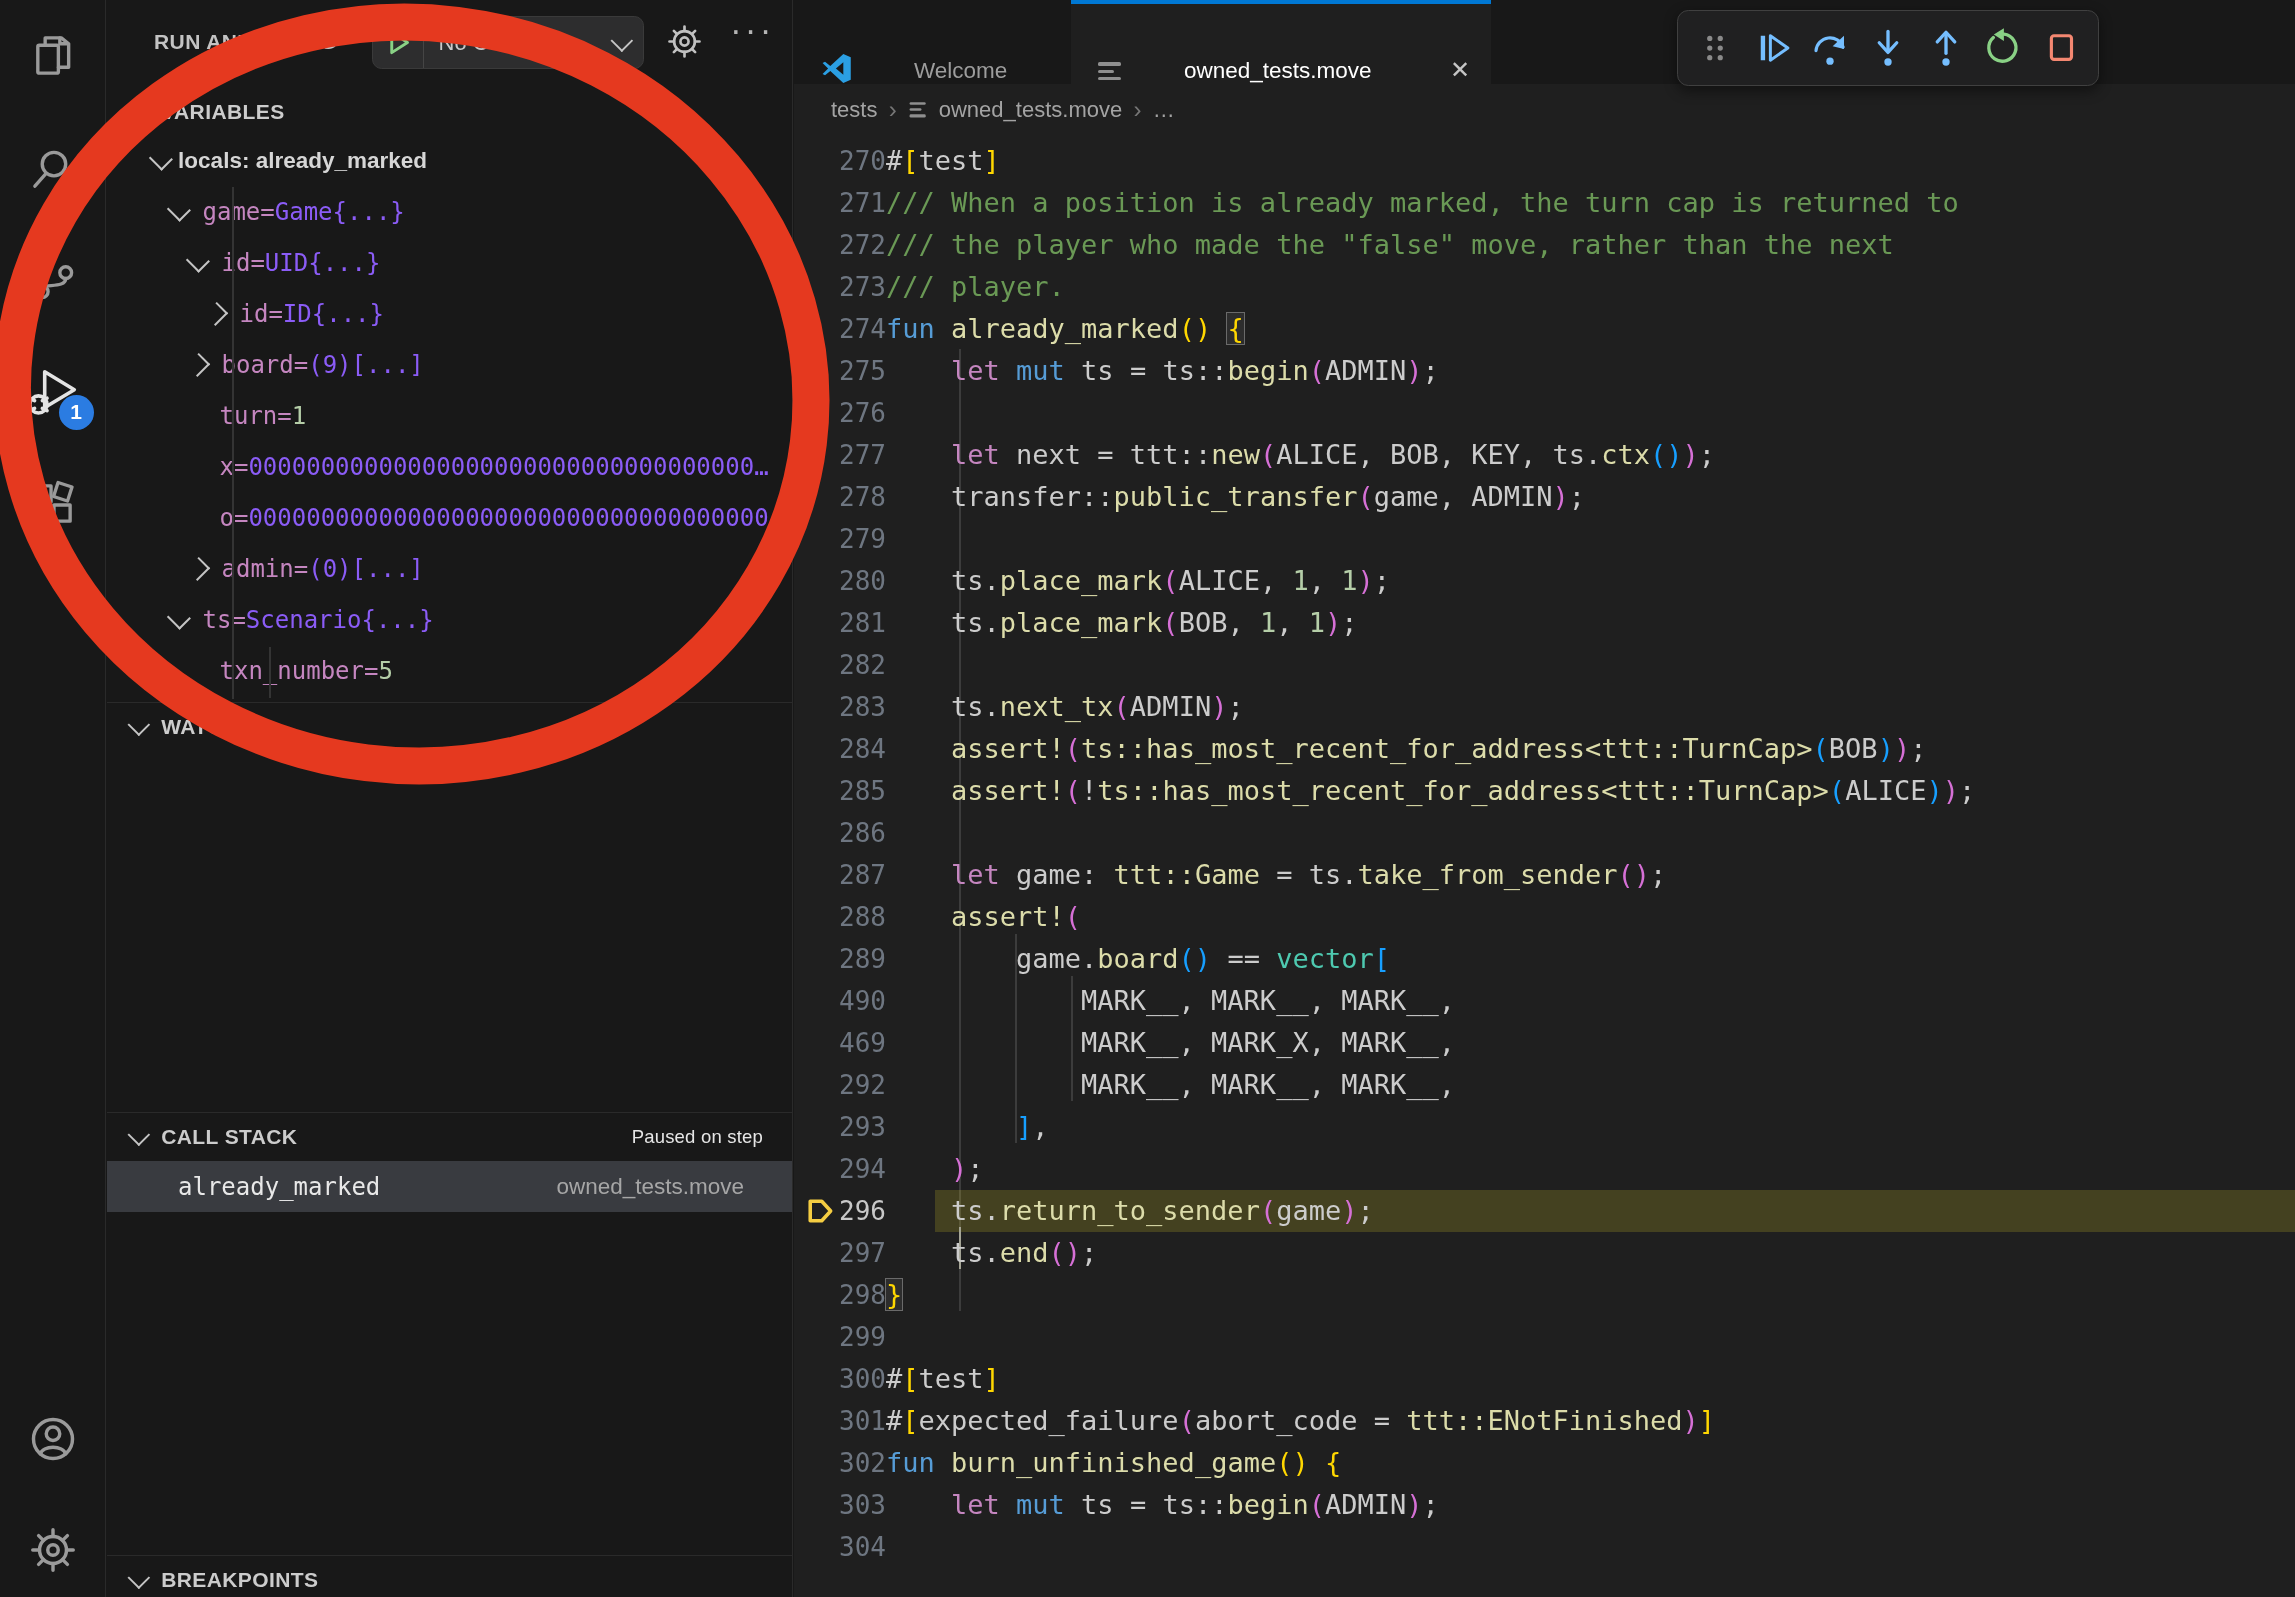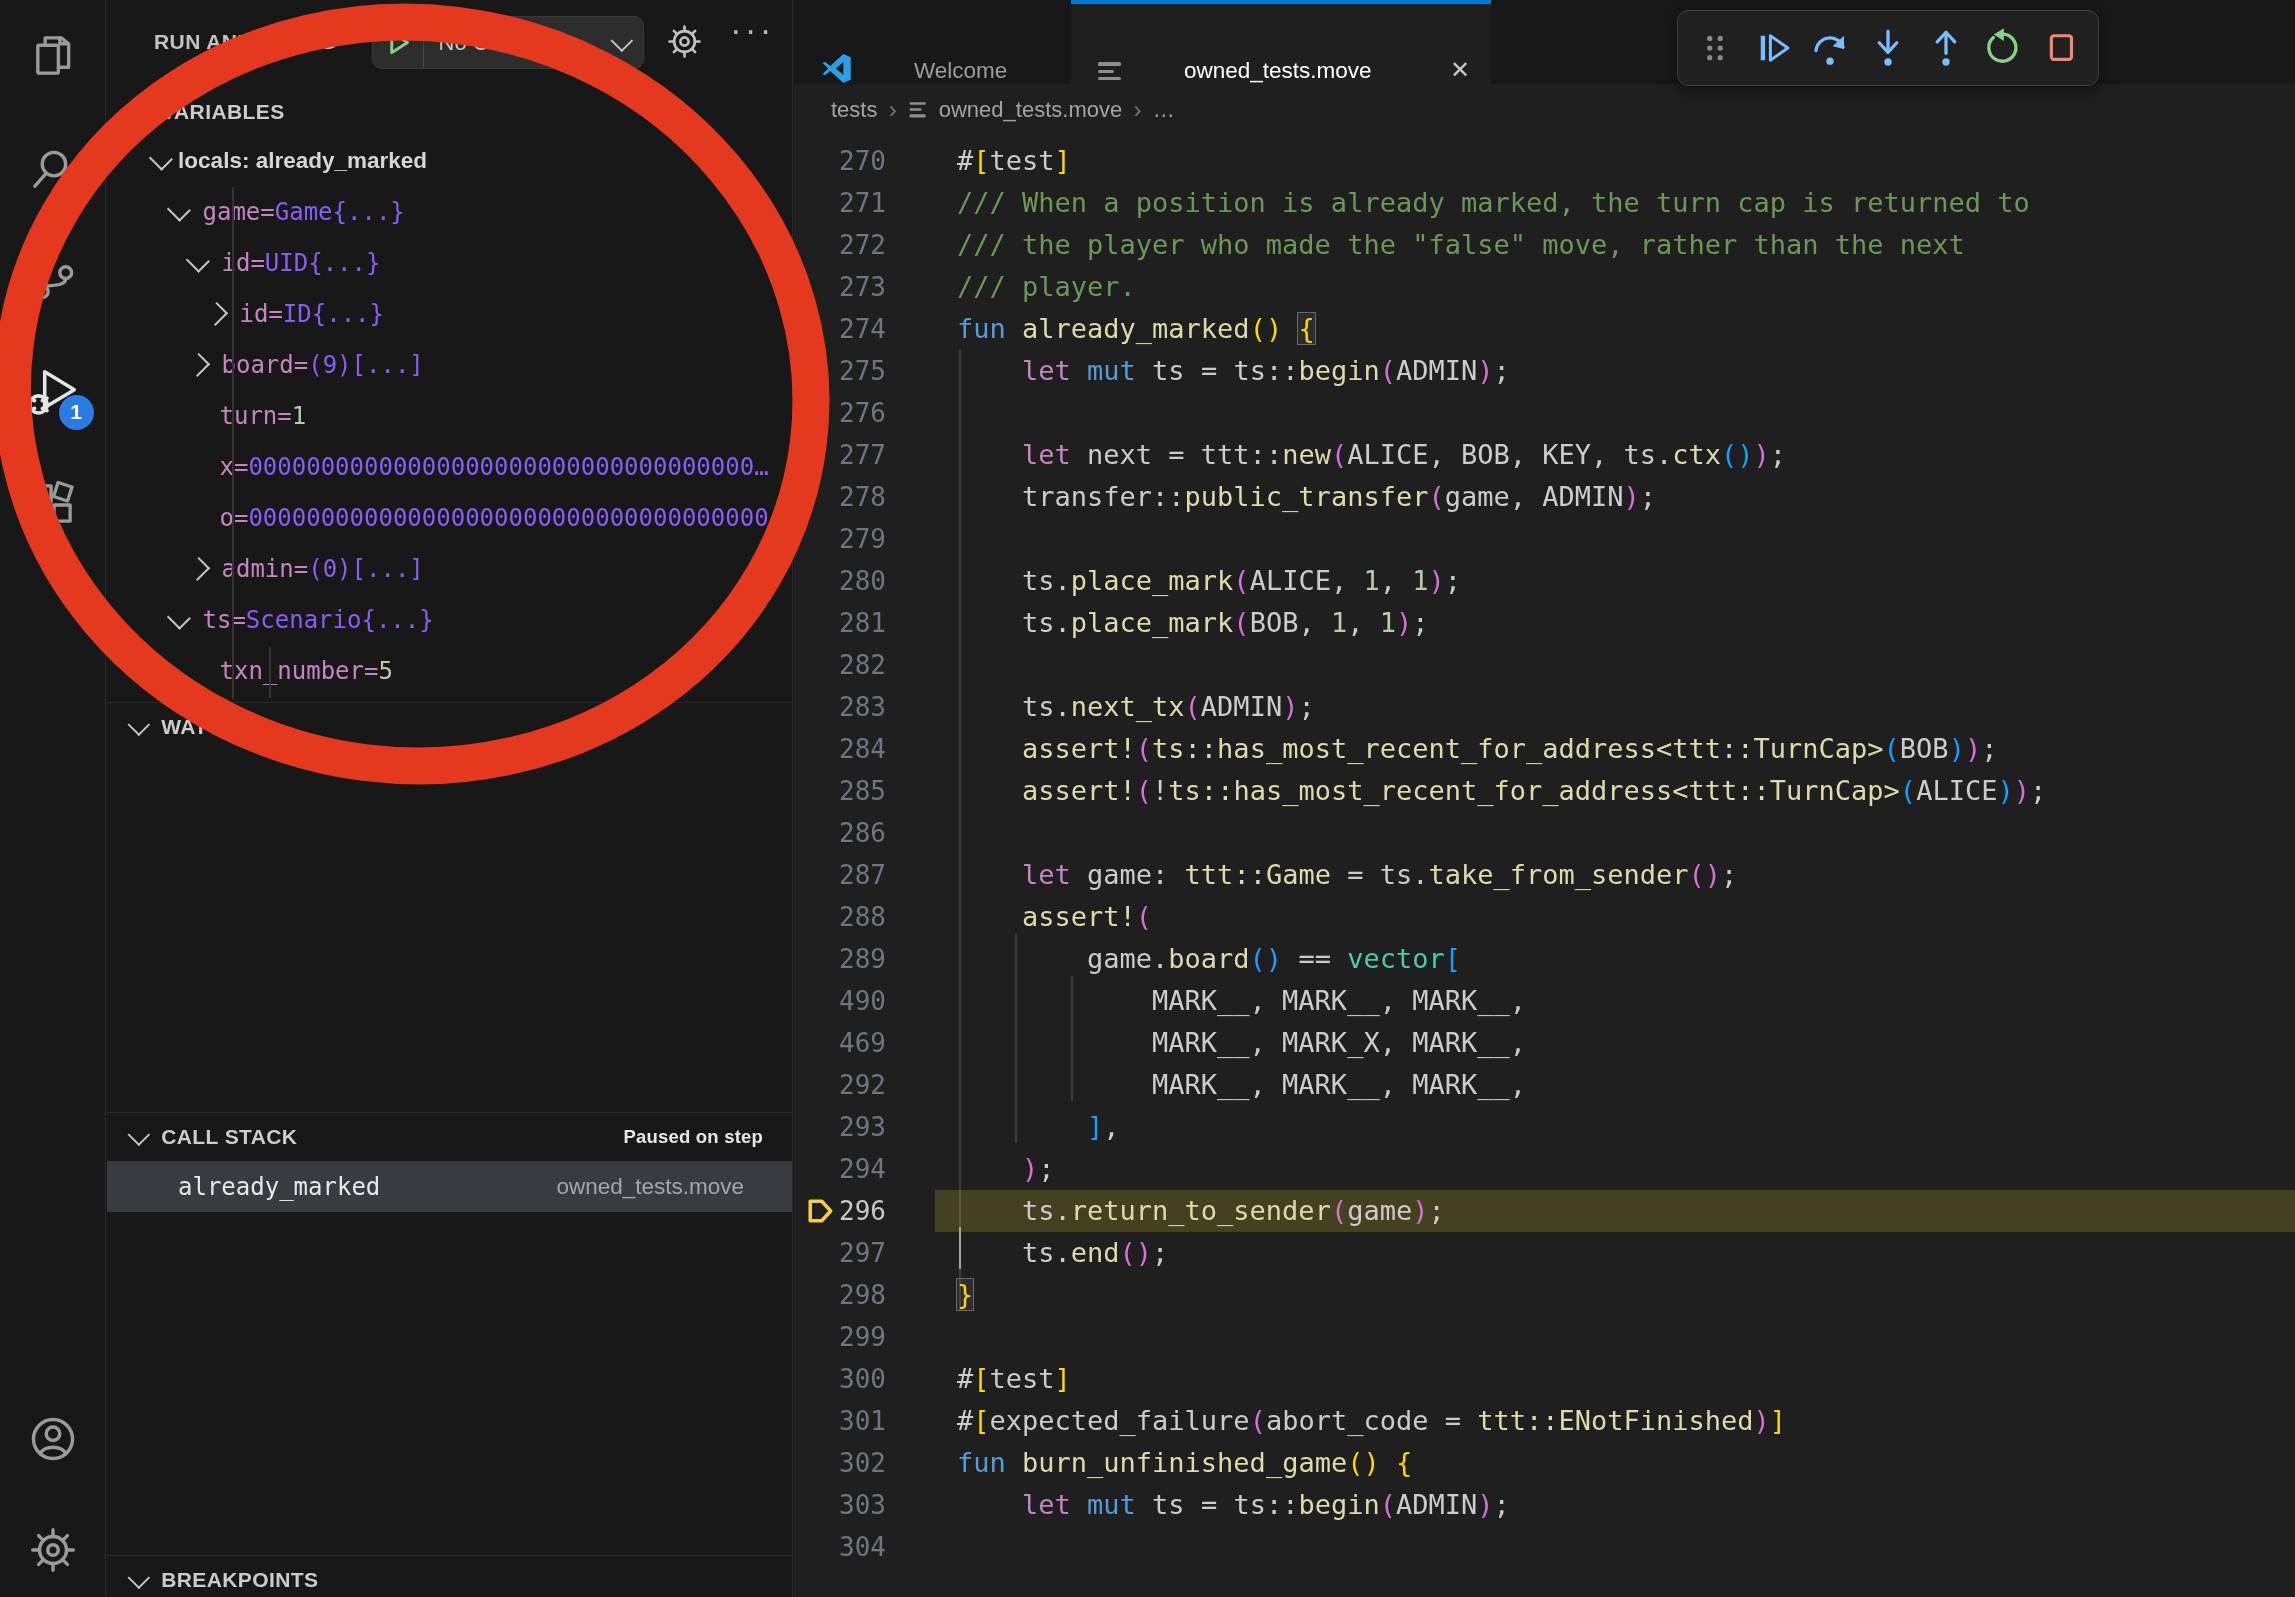--- a/index.html
+++ b/index.html
@@ -36,21 +36,21 @@
   .vrow{height:51px;display:flex;align-items:center;white-space:nowrap;font-family:"DejaVu Sans Mono",monospace;font-size:24px;}
   .vrow .chev,.chevsp{width:16px;margin-right:14.5px;}
   .chevsp{display:inline-block;height:13.7px;border:0;}
   .scope{font-family:"Liberation Sans",sans-serif;font-weight:700;font-size:22.5px;color:#d6d6d6;margin-left:-6.4px;}
   .vname,.veq{color:#c586c0;}
   .vval{color:#8b5cf6;overflow:hidden;}
   .vval.num{color:#b5cea8;}
   .tree-guide{position:absolute;width:1.6px;background:#343434;}
   #watch-head{top:702px;}
   #callstack-head{top:1112px;}
-  .paused{position:absolute;right:29px;font-size:18.5px;font-weight:700;color:#e6e6e6;letter-spacing:0.2px;}
+  .paused{position:absolute;right:29px;font-size:18.5px;font-weight:400;color:#e6e6e6;letter-spacing:0.2px;}
   .stack-row{position:absolute;left:0;top:1161px;width:100%;height:51px;background:#393b40;
              display:flex;align-items:center;}
   .stack-fn{margin-left:71px;font-family:"DejaVu Sans Mono",monospace;font-size:24px;color:#e8e8e8;}
   .stack-file{position:absolute;right:48px;font-size:22.5px;color:#a6a6a6;}
   #breakpoints-head{top:1555px;}
   
   #editor{position:absolute;left:794px;top:0;right:0;height:100%;background:#1f1f1f;}
   #tabbar{position:absolute;left:0;top:0;width:100%;height:84px;background:#181818;}
   .tab{position:absolute;top:0;height:84px;display:flex;align-items:flex-end;box-sizing:border-box;gap:46px;}
   .tab.inactive{left:0;width:277px;background:#181818;color:#9d9d9d;}
@@ -62,21 +62,21 @@
                display:flex;align-items:center;font-size:22px;color:#a3a3a3;}
   #breadcrumbs .sep{margin:0 11.3px;color:#767676;font-size:24px;}
   #breadcrumbs .first{margin-left:37px;}
   
   #code-area{position:absolute;left:0;top:135px;right:0;bottom:0;padding-top:4.8px;overflow:hidden;}
   .cline{position:relative;height:42px;display:flex;align-items:center;white-space:pre;
          font-family:"DejaVu Sans Mono",monospace;font-size:27px;}
   .cline.hl::before{content:"";position:absolute;left:141px;right:0;top:0;bottom:0;background:rgba(255,238,40,0.17);}
   .lnum{width:92px;flex:none;text-align:right;color:#6e7681;font-size:26px;z-index:1;}
   .lnum.cur{color:#c8c8c8;}
-  .ltext{flex:none;margin-left:71px;z-index:1;}
+  .ltext{flex:none;z-index:1;}
   .frame-marker{position:absolute;left:9.7px;top:5.6px;width:32px;height:32px;z-index:2;}
   .frame-marker path{fill:none;stroke:#f5cd42;stroke-width:4;stroke-linejoin:round;}
   .iguide{position:absolute;width:1.6px;background:#3c3c3c;z-index:0;}
   .iguide.bright{background:#a5a596;z-index:1;}
   .tkW{color:#cccccc}.tkY{color:#dcdcaa}.tkB{color:#569cd6}.tkP{color:#c586c0}
   .tkG{color:#6a9955}.tkN{color:#b5cea8}.tkT{color:#4ec9b0}
   .tkpk{color:#d670d6}.tkgd{color:#ffd700}.tkbl{color:#179fff}
   .tkgdbox{color:#ffd700;outline:1.6px solid #6a6a6a;outline-offset:0.8px;background:rgba(110,110,110,.18)}
   
   #dbg-toolbar{position:absolute;left:1677px;top:9.7px;width:422px;height:76px;background:#202021;

